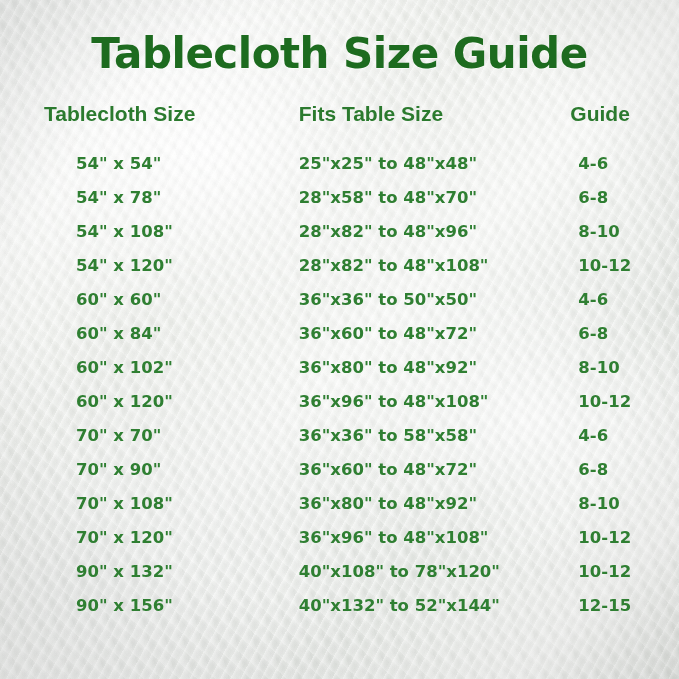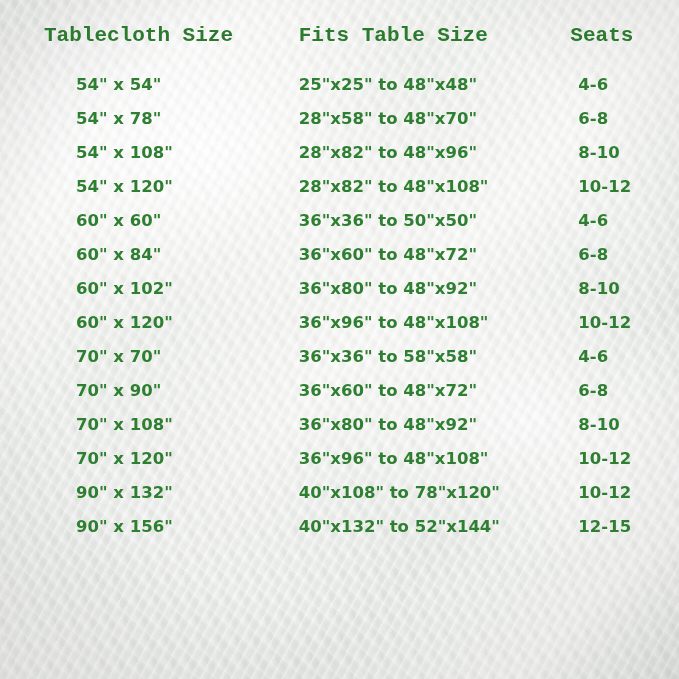--- a/index.html
+++ b/index.html
@@ -56,21 +56,21 @@
     text-shadow: 0 1px 0 rgba(255,255,255,0.6);
   }
   table {
     width: 100%;
     border-collapse: collapse;
     margin-top: 24px;
     table-layout: fixed;
   }
   th {
     color: #2b7a2e;
-    font-family: Liberation Mono, monospace;
+    font-family: Liberation Sans, sans-serif;
     font-weight: bold;
     font-size: 21px;
     padding: 0 0 20px 0;
     text-align: left;
     white-space: nowrap;
   }
   td {
     color: #2f7f32;
     font-family: "DejaVu Sans", sans-serif;
     font-weight: bold;
@@ -92,32 +92,33 @@
   th.h2 { padding-left: 0px; }
 </style>
 </head>
 <body>
 
 <div class="page">
   <div class="texture"></div>
   <div class="vignette"></div>
 
   <div class="content">
+    <h1 class="title">Tablecloth Size Guide</h1>
 
     <table>
       <colgroup>
         <col class="c0">
         <col class="c1">
         <col class="c2">
       </colgroup>
       <thead>
         <tr>
           <th class="h0">Tablecloth Size</th>
           <th class="h1">Fits Table Size</th>
-          <th class="h2">Seats</th>
+          <th class="h2">Guide</th>
         </tr>
       </thead>
       <tbody>
         <tr>
           <td class="d0">54" x 54"</td>
           <td class="d1">25"x25" to 48"x48"</td>
           <td class="d2">4-6</td>
         </tr>
         <tr>
           <td class="d0">54" x 78"</td>

